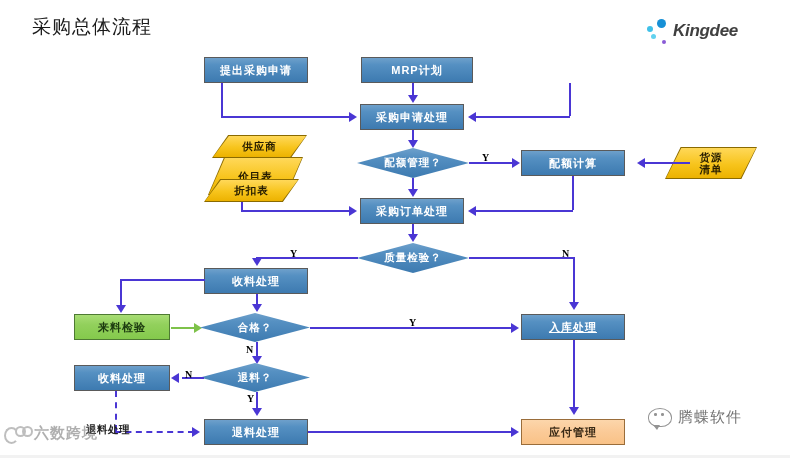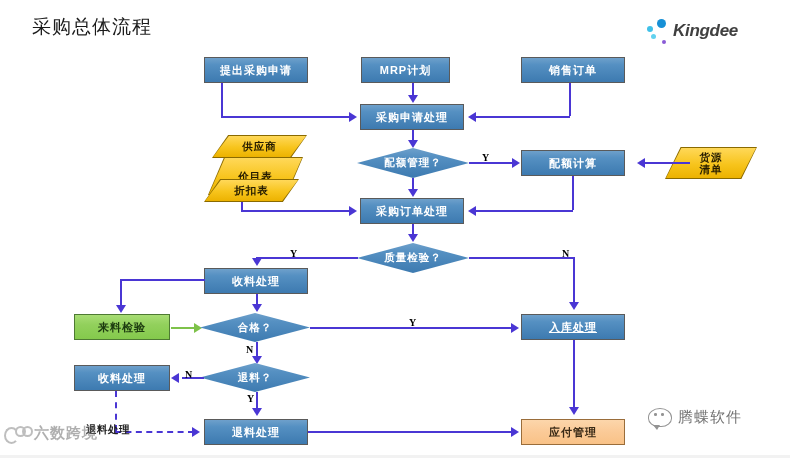--- a/index.html
+++ b/index.html
@@ -136,27 +136,24 @@
     <span class="dot" style="left:10px;top:8px;width:6px;height:6px;background:#3fc0e8;"></span>
     <span class="dot" style="left:14px;top:16px;width:5px;height:5px;background:#62d2ef;"></span>
     <span class="dot" style="left:25px;top:22px;width:4px;height:4px;background:#8a5bd6;"></span>
     <span class="wordmark">Kingdee</span>
   </div>
 
   <div class="node box" style="left:204px;top:57px;width:104px;height:26px;">
     <span>提出采购申请</span>
   </div>
 
-  <div class="node box" style="left:361px;top:57px;width:89px;height:26px;">
+  <div class="node box" style="left:361px;top:57px;width:112px;height:26px;">
     <span>MRP计划</span>
   </div>
 
-  <div class="node box" style="left:521px;top:57px;width:104px;height:26px;">
-    <span>销售订单</span>
-  </div>
 
   <div class="ln lnv" style="left:221px;top:83px;height:33px;"></div>
   <div class="ln lnh" style="left:221px;top:116px;width:128px;"></div>
   <div class="arw right" style="left:349px;top:112px;"></div>
 
   <div class="ln lnv" style="left:412px;top:83px;height:14px;"></div>
   <div class="arw down" style="left:408px;top:95px;"></div>
 
   <div class="ln lnv" style="left:569px;top:83px;height:33px;"></div>
   <div class="ln lnh" style="left:476px;top:116px;width:94px;"></div>

